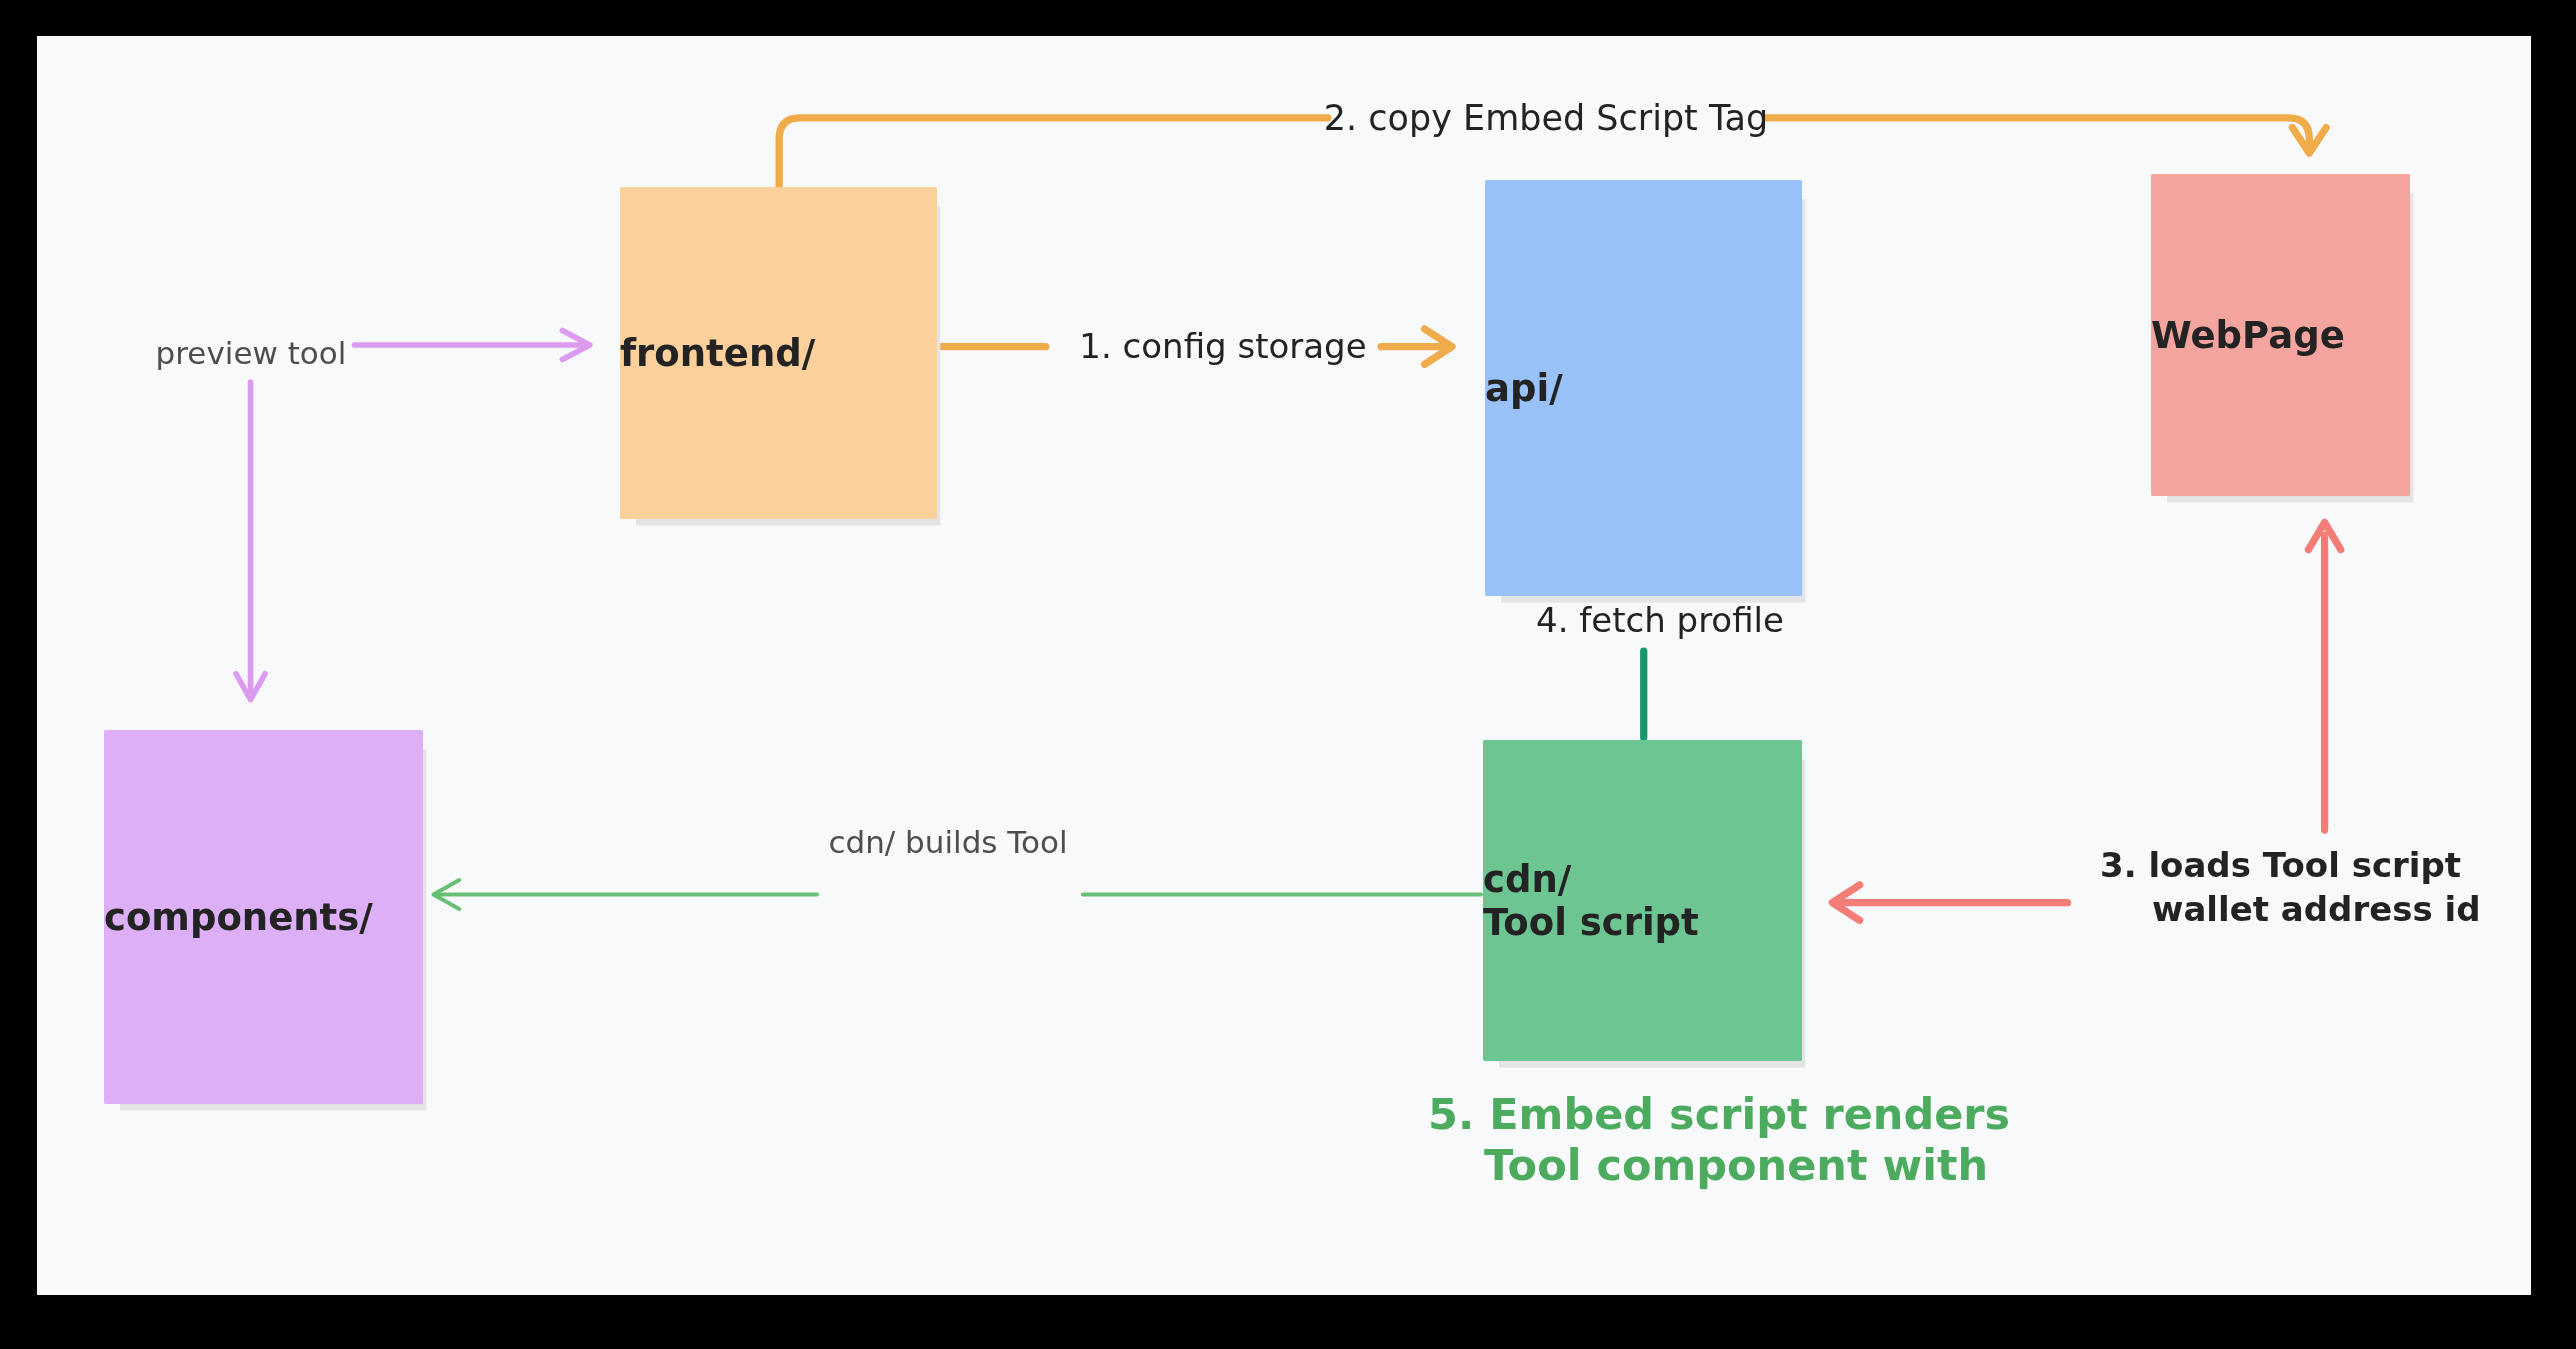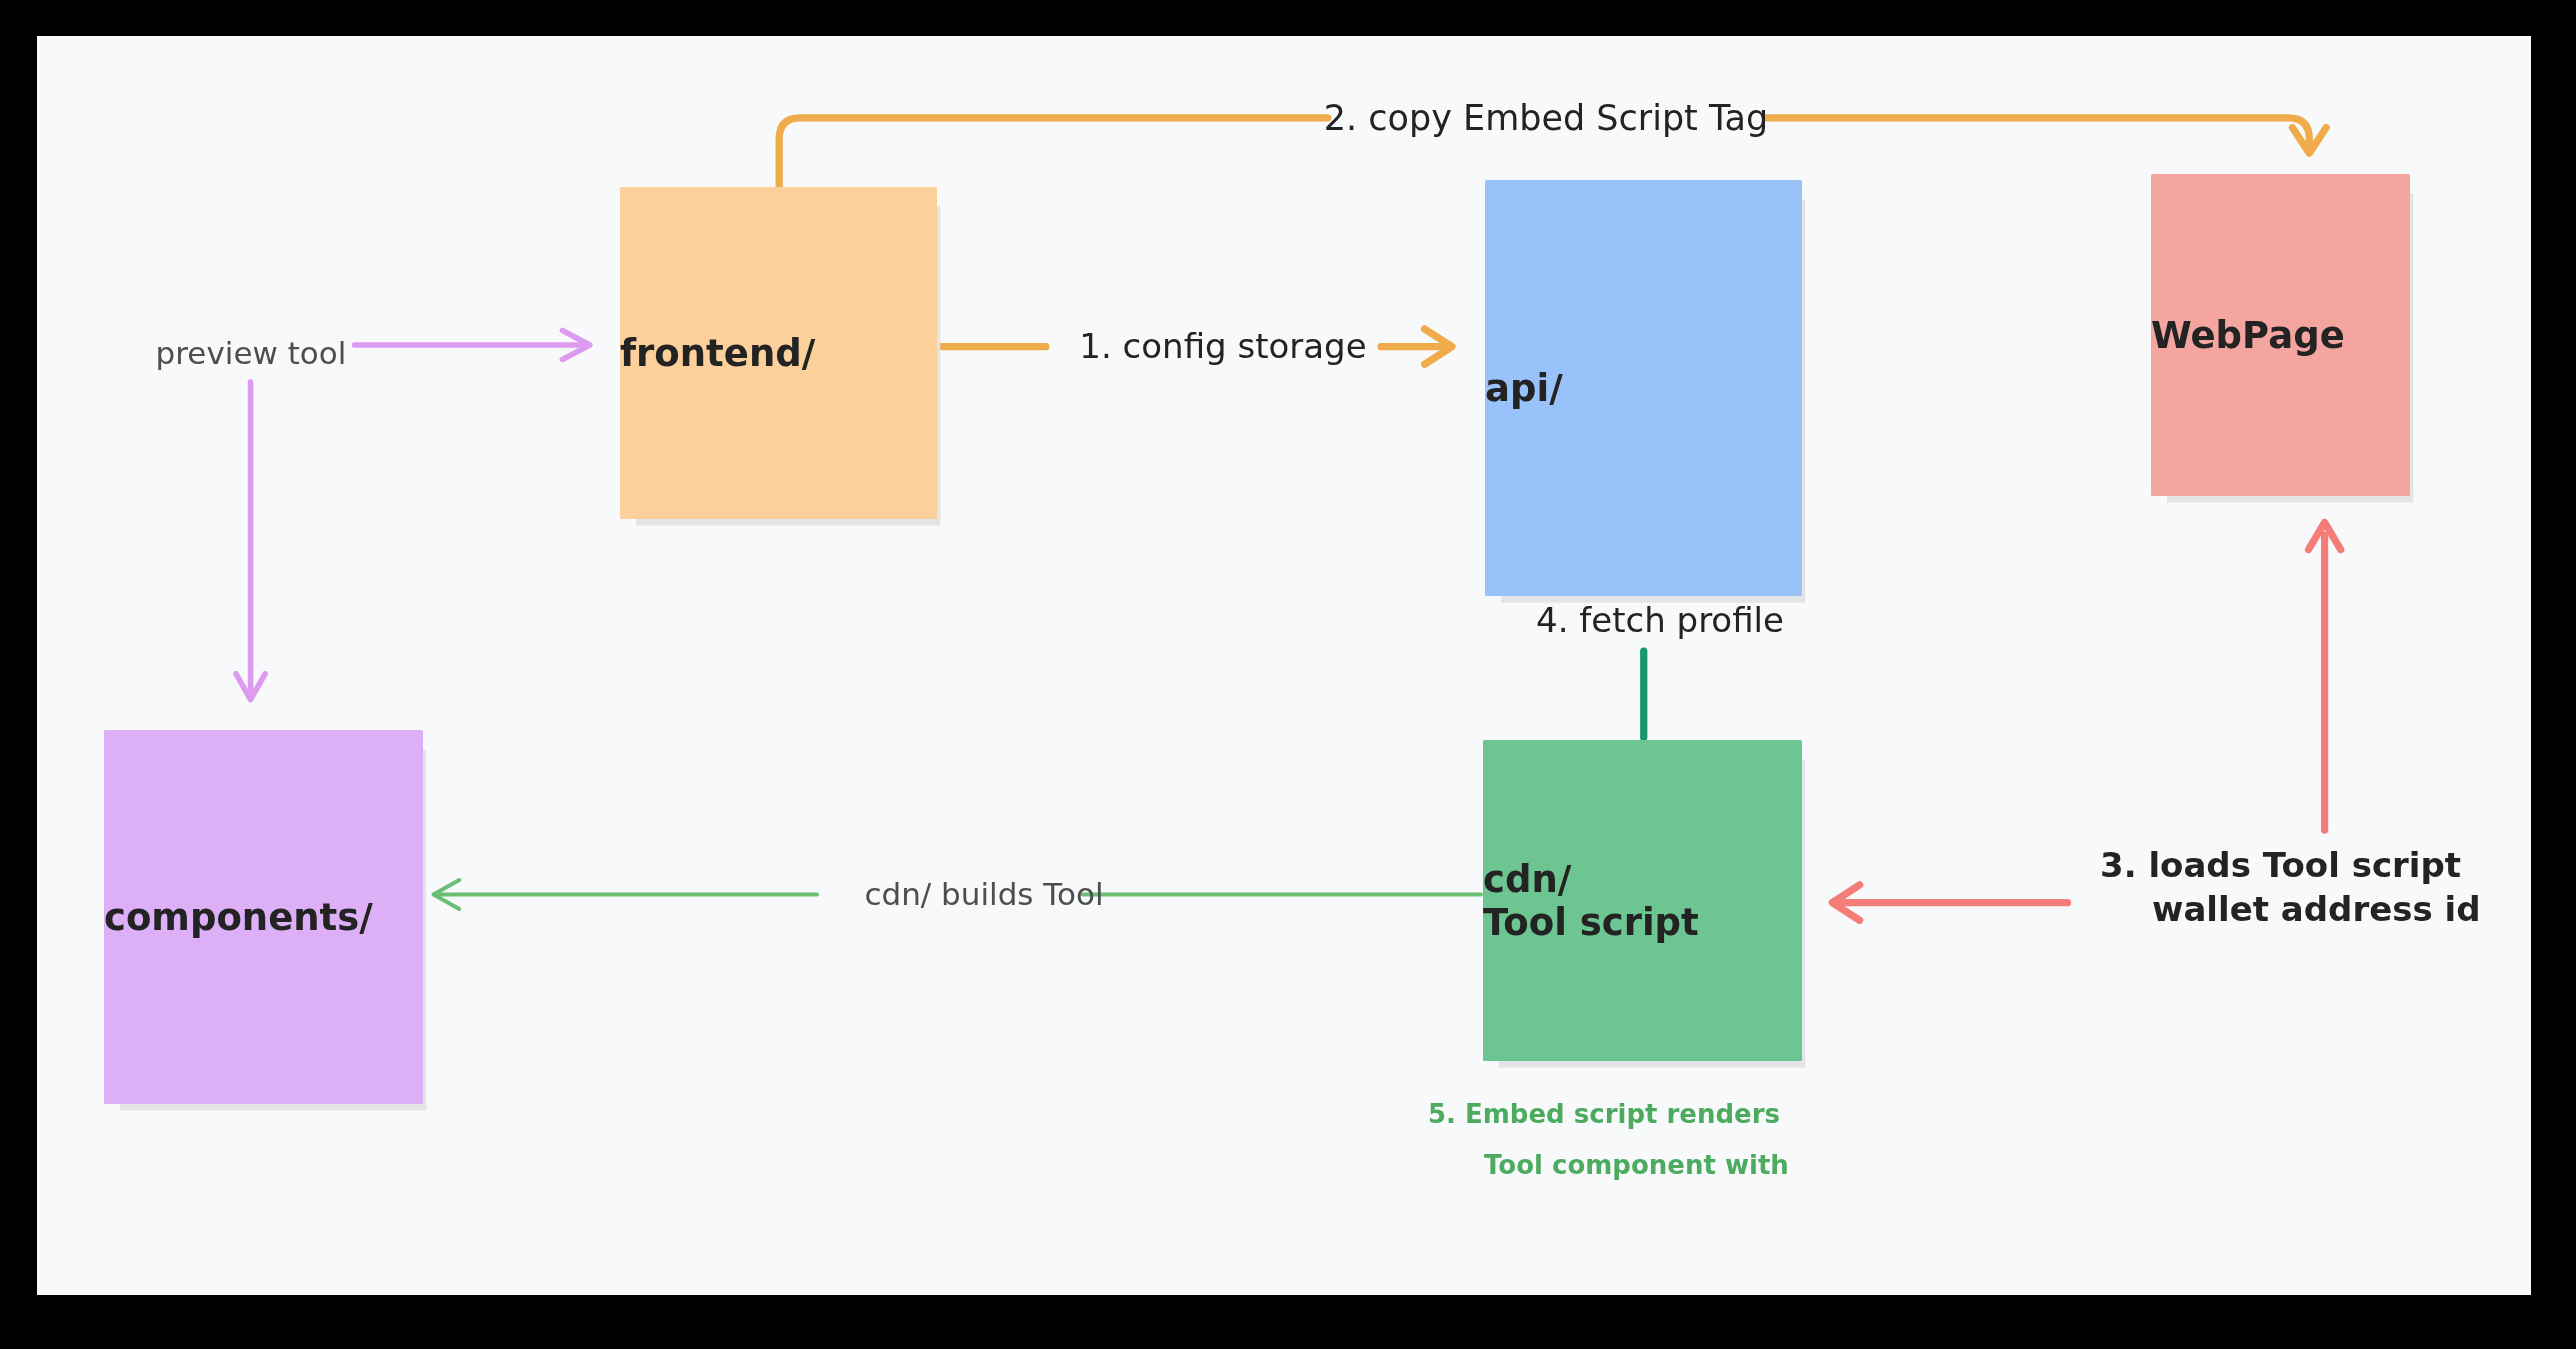--- a/index.html
+++ b/index.html
@@ -45,21 +45,21 @@
   .lbl-black{font-size:34px;}
   .lbl-big{font-size:35px;}
   .lbl-gray{font-size:31px;color:var(--c-gray-text,#4e4e4e);}
 
   .edge-block{
     position:absolute;font-weight:700;white-space:nowrap;
     color:var(--c-black-text,#222);
   }
   #label-step3{left:2100px;top:843px;font-size:34px;line-height:44px;}
   #label-step3 .indent{padding-left:52px;}
-  #label-step5{left:1428px;top:1089px;font-size:26px;line-height:51px;color:var(--c-green-text);}
+  #label-step5{left:1428px;top:1089px;font-size:43px;line-height:51px;color:var(--c-green-text);}
   #label-step5 .indent{padding-left:56px;}
 </style>
 </head>
 <body>
 
 <div id="surface"></div>
 
 <svg id="edges" viewBox="0 0 3197 1675">
 
   <path class="st-orange" d="M 967 236 L 967 172 Q 967 146 993 146 L 1648 146"></path>
@@ -103,21 +103,21 @@
   <div class="title">components/</div>
 </div>
 <div class="node" id="node-cdn">
   <div class="title" style="margin-bottom:-11.3px;">cdn/</div>
   <div class="title">Tool script</div>
 </div>
 
 <div class="edge-label lbl-big" style="left:1546px;top:118px;">2. copy Embed Script Tag</div>
 <div class="edge-label lbl-black" style="left:1223px;top:346px;">1. config storage</div>
 <div class="edge-label lbl-gray" style="left:251px;top:353px;">preview tool</div>
-<div class="edge-label lbl-gray" style="left:948px;top:894px;margin-left:36px;">cdn/ builds Tool</div>
+<div class="edge-label lbl-gray" style="left:948px;top:842px;">cdn/ builds Tool</div>
 <div class="edge-label lbl-black" style="left:1660px;top:620px;">4. fetch profile</div>
 
 <div class="edge-block" id="label-step3">
   <div>3. loads Tool script</div>
   <div class="indent">wallet address id</div>
 </div>
 
 <div class="edge-block" id="label-step5">
   <div>5. Embed script renders</div>
   <div class="indent">Tool component with</div>

